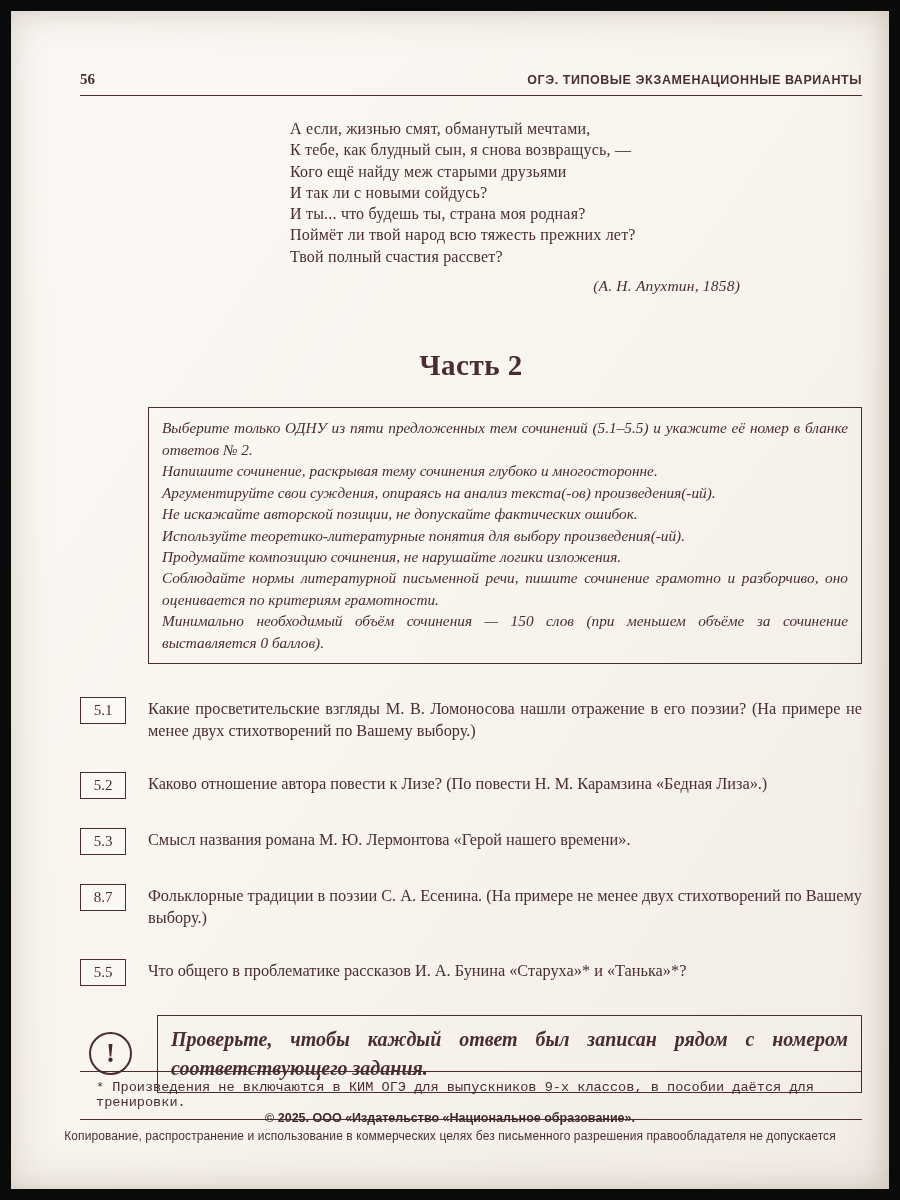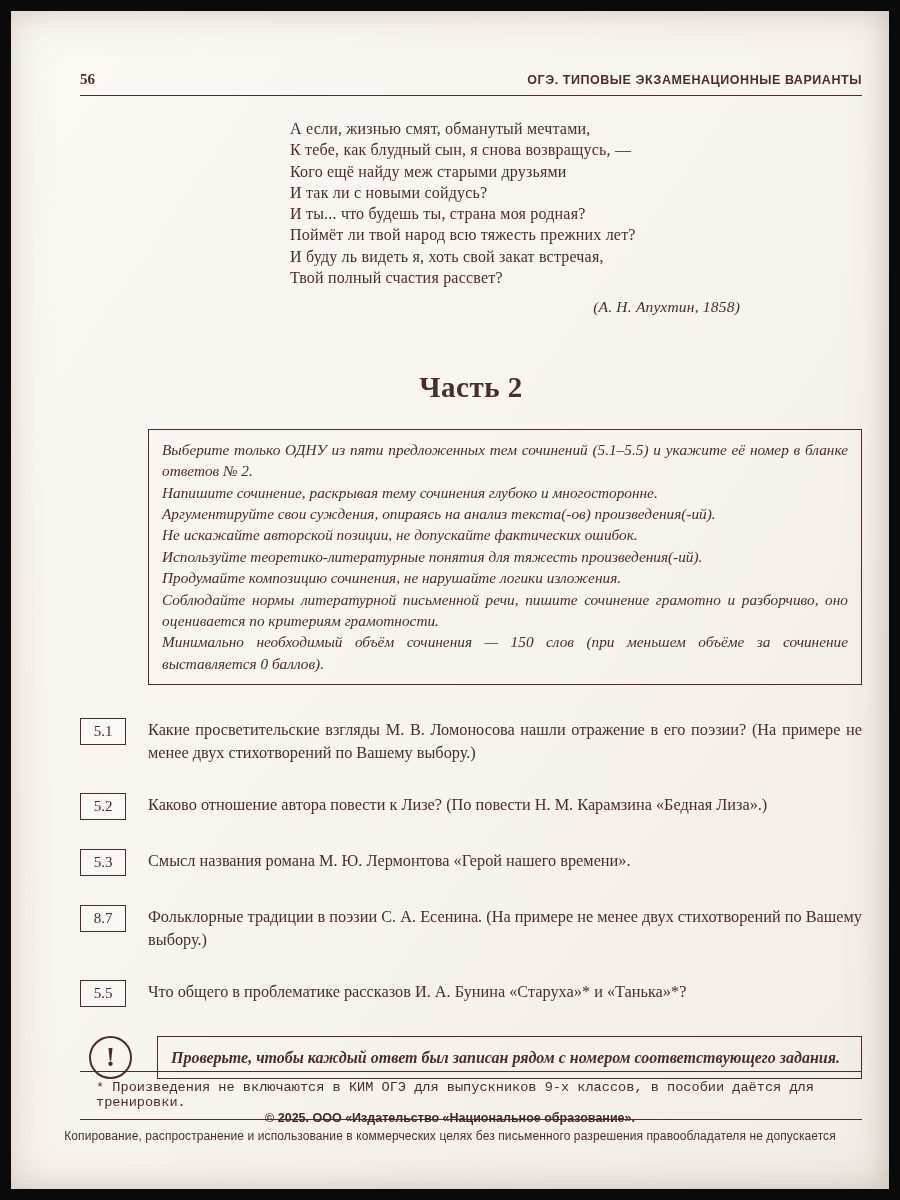--- a/index.html
+++ b/index.html
@@ -74,21 +74,21 @@
   .notice-row { display:flex; align-items:center; margin-top:15px; }
   .notice-icon {
     flex:none; width:43px; height:43px; margin:0 25px 0 9px;
     border:2.6px solid #4a2d2d; border-radius:50%;
     display:flex; align-items:center; justify-content:center;
     font-weight:bold; font-size:27px; font-family:"Liberation Serif", serif;
   }
   .notice-box {
     flex:1; border:1.6px solid #4a2d2d;
     padding:9px 13px;
-    font-weight:bold; font-style:italic; font-size:16px; line-height:1.45;
+    font-weight:bold; font-style:italic; font-size:20px; line-height:1.45;
     text-align:justify;
   }
 
   
   .footnote-strip {
     position:absolute; left:69px; right:27px; top:1060px;
     border-top:1.2px solid #4a2d2d; border-bottom:1.2px solid #4a2d2d;
     padding:8px 4px 9px 16px;
     font-size:13.6px;
     font-family:Liberation Mono, monospace;
@@ -115,33 +115,32 @@
         <span class="running-head">ОГЭ. ТИПОВЫЕ ЭКЗАМЕНАЦИОННЫЕ ВАРИАНТЫ</span>
       </div>
 
       <div class="poem">
         <div class="poem-line">А если, жизнью смят, обманутый мечтами,</div>
         <div class="poem-line">К тебе, как блудный сын, я снова возвращусь, —</div>
         <div class="poem-line">Кого ещё найду меж старыми друзьями</div>
         <div class="poem-line">И так ли с новыми сойдусь?</div>
         <div class="poem-line">И ты... что будешь ты, страна моя родная?</div>
         <div class="poem-line">Поймёт ли твой народ всю тяжесть прежних лет?</div>
-        <div class="poem-line">И буду ль видеть я, хоть свой закат встречая,</div>
         <div class="poem-line">Твой полный счастия рассвет?</div>
         <div class="attribution">(А. Н. Апухтин, 1858)</div>
       </div>
 
       <div class="section-title">Часть 2</div>
 
       <div class="instruction-box">
         <p>Выберите только ОДНУ из пяти предложенных тем сочинений (5.1–5.5) и укажите её номер в бланке ответов № 2.</p>
         <p>Напишите сочинение, раскрывая тему сочинения глубоко и многосторонне.</p>
         <p>Аргументируйте свои суждения, опираясь на анализ текста(-ов) произведения(-ий).</p>
         <p>Не искажайте авторской позиции, не допускайте фактических ошибок.</p>
-        <p>Используйте теоретико-литературные понятия для тяжесть произведения(-ий).</p>
+        <p>Используйте теоретико-литературные понятия для выбору произведения(-ий).</p>
         <p>Продумайте композицию сочинения, не нарушайте логики изложения.</p>
         <p>Соблюдайте нормы литературной письменной речи, пишите сочинение грамотно и разборчиво, оно оценивается по критериям грамотности.</p>
         <p>Минимально необходимый объём сочинения — 150 слов (при меньшем объёме за сочинение выставляется 0 баллов).</p>
       </div>
 
       <div class="tasks">
         <div class="task">
           <div class="task-num">5.1</div>
           <div class="task-text">Какие просветительские взгляды М. В. Ломоносова нашли отражение в его поэзии? (На примере не менее двух стихотворений по Вашему выбору.)</div>
         </div>

